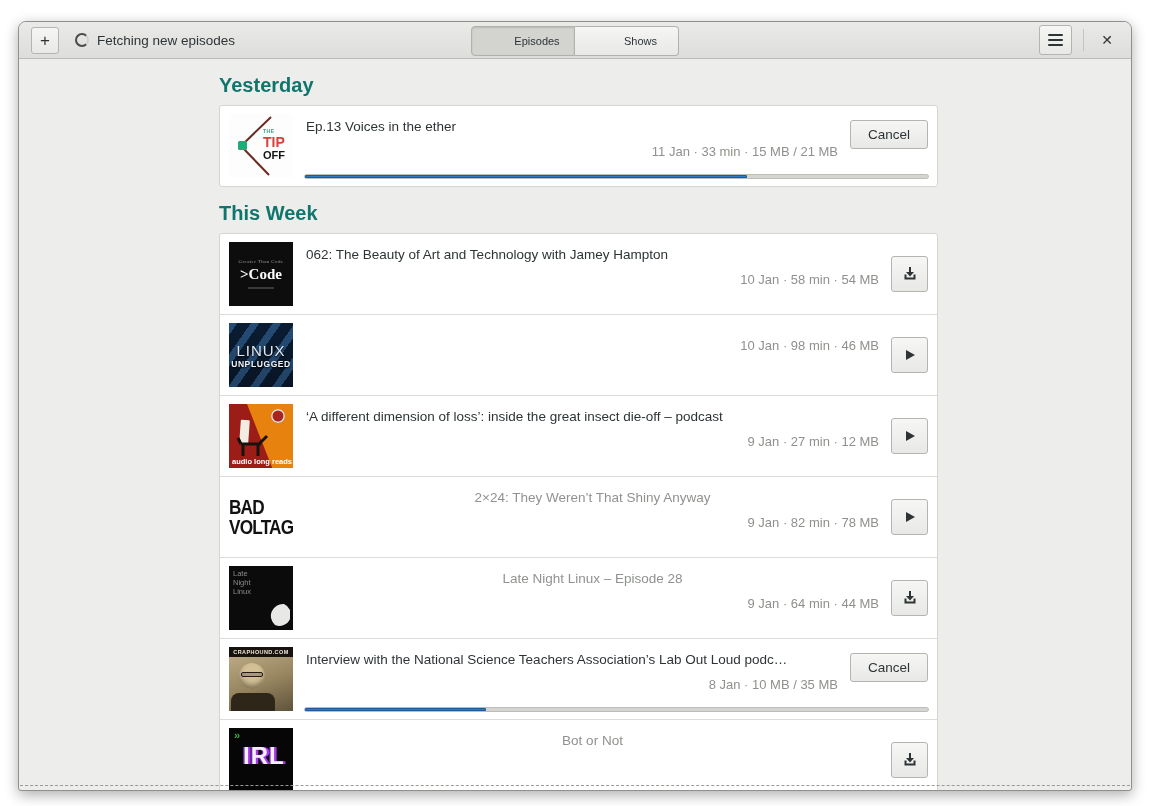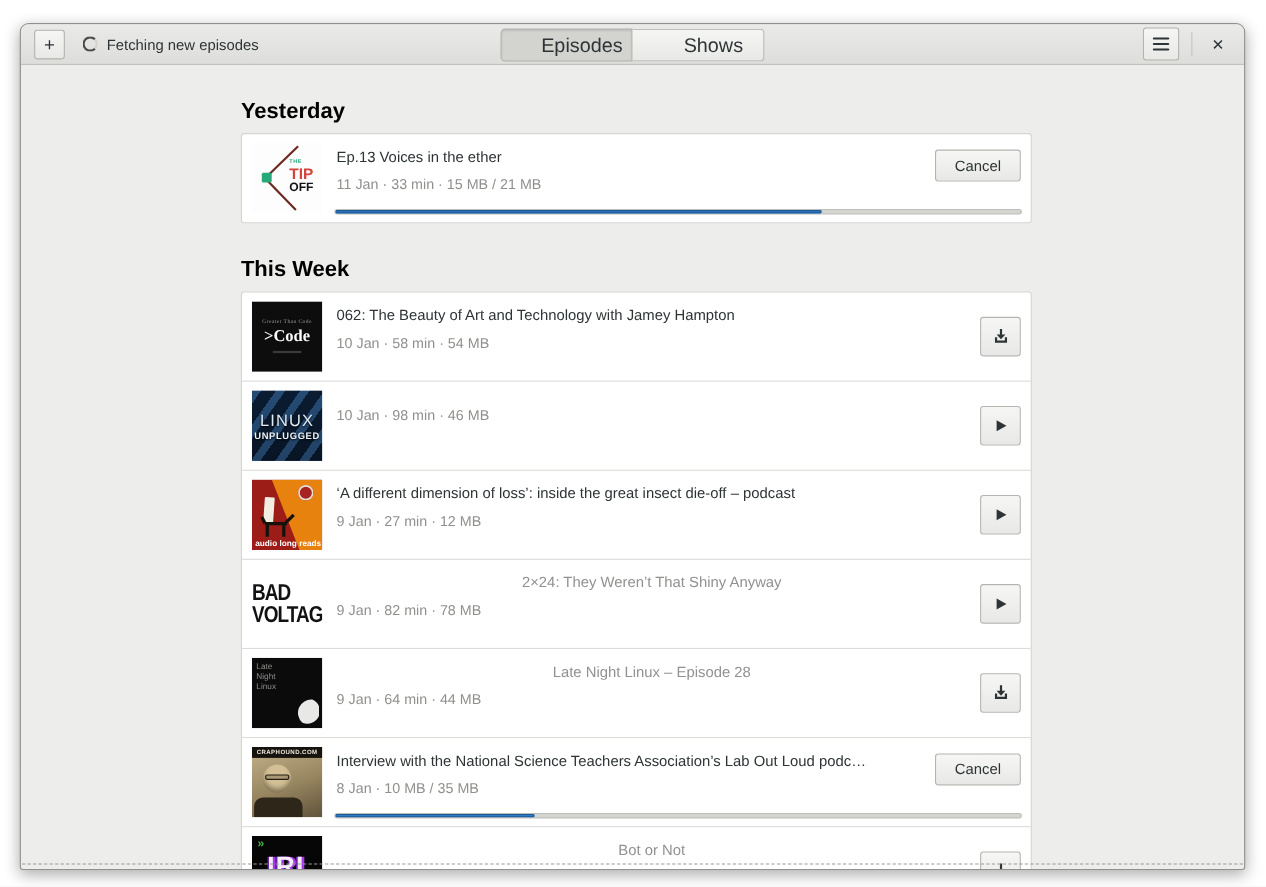--- a/index.html
+++ b/index.html
@@ -58,22 +58,22 @@
     text-align: center;
   }
   .view-switcher {
     position: absolute;
     left: 50%; top: 4px;
     transform: translateX(-50%);
     display: flex;
     height: 30px;
   }
   .tab {
-    width: 120px;
-    font-size: 18px;
+    width: 104px;
+    font-size: 11px;
     color: #2e3436;
     background: linear-gradient(#f5f5f4, #e8e8e6);
     border: 1px solid #b1b1ae;
     font-family: inherit;
     padding-left: 28px;
   }
   .tab:first-child { border-radius: 4px 0 0 4px; }
   .tab:last-child { border-radius: 0 4px 4px 0; border-left: none; }
   .tab.active {
     background: #d3d3d0;
@@ -105,22 +105,22 @@
   
   .content {
     position: relative;
     height: calc(100% - 37px);
     overflow: hidden;
   }
   .column { width: 719px; margin-left: 200px; }
   .section-title {
     font-size: 20px;
     font-weight: 700;
-    color: #000000;
-    margin-top: 31px;
+    color: #0f766e;
+    margin-top: 15px;
     margin-bottom: 8px;
   }
   .card {
     background: #ffffff;
     border: 1px solid #d5d5d2;
     border-radius: 3px;
   }
   .row { position: relative; min-height: 80px; padding: 8px 9px; }
   .row + .row { border-top: 1px solid #dcdcd9; }
   .row-main { display: flex; align-items: center; }
@@ -135,20 +135,21 @@
   .ep-title {
     font-size: 13.5px;
     color: var(--title, #2e3436);
     white-space: nowrap; overflow: hidden;
   }
   .ep-title.played { color: var(--played, #8f928e); text-align: center; }
   .ep-meta {
     margin-top: 10px;
     font-size: 13px;
     color: var(--meta, #8e918c);
+    text-align: right;
   }
   .action { flex: 0 0 auto; margin-left: 12px; align-self: center; }
   .cancel-btn { font-size: 13.5px; padding: 6px 17px; border-radius: 3px; }
   .icon-btn {
     width: 37px; height: 36px;
     display: flex; align-items: center; justify-content: center;
   }
   .icon-btn svg { display: block; }
   .progress {
     display: none;

